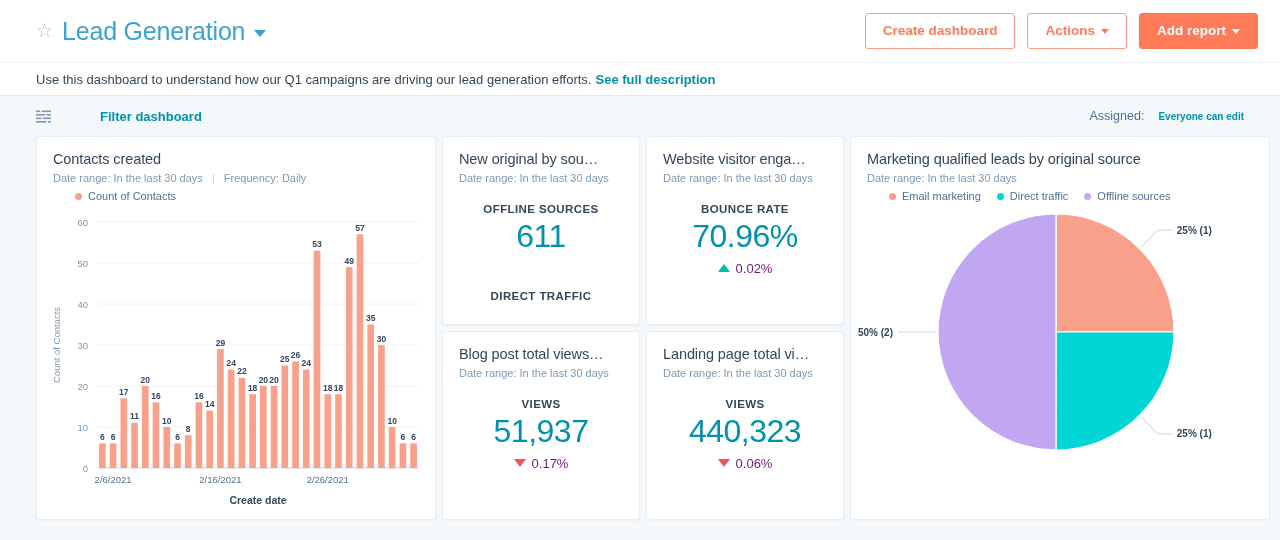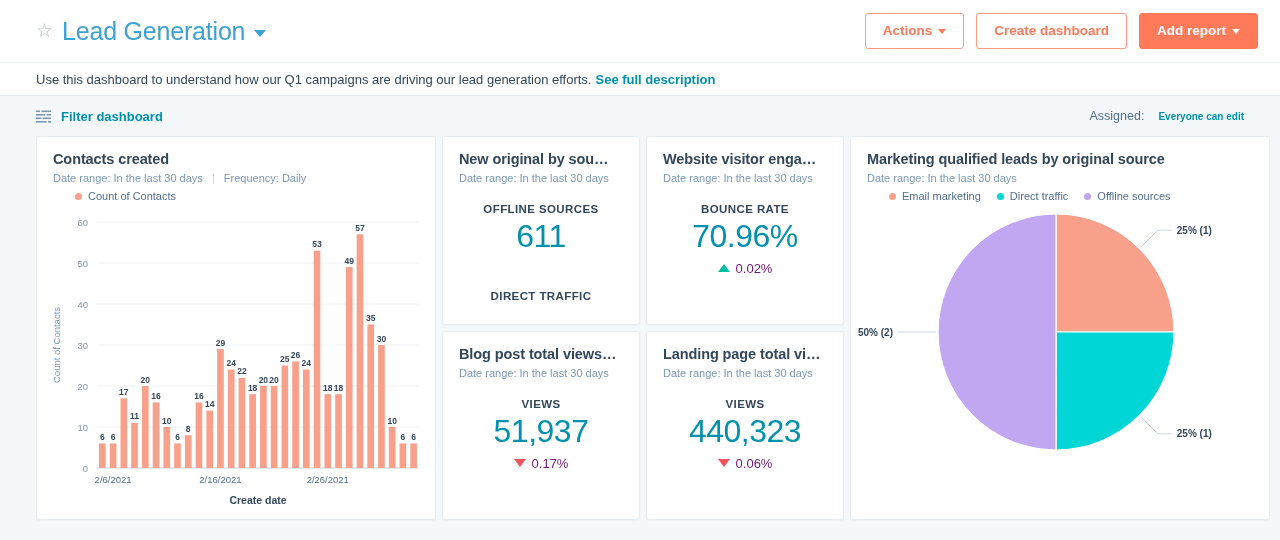--- a/index.html
+++ b/index.html
@@ -78,38 +78,38 @@
     background: #f5f8fa;
     height: 444px;
     padding: 0 36px;
     position: relative;
   }
   .filter-row {
     height: 40px; display: flex; align-items: center;
   }
   .filter-left { display: flex; align-items: center; gap: 10px; cursor: pointer; }
   .filter-icon { display: block; }
-  .filter-label { font-size: 13px; color: #0091ae; font-weight: 700; }
+  .filter-label { font-size: 13px; color: #0091ae; font-weight: 700; margin-left: 39px; }
   .filter-right { margin-left: auto; display: flex; align-items: center; gap: 14px; }
   .assigned-label { font-size: 12.5px; color: #516f90; }
   .assigned-value { font-size: 10px; color: #0091ae; font-weight: 700; cursor: pointer; }
 
   
   .grid {
     display: flex; gap: 6px; align-items: flex-start;
   }
   .card {
     background: #fff;
     border: 1px solid #e8edf2;
     border-radius: 3px;
     box-shadow: 0 1px 2px rgba(0,0,0,0.035);
   }
   .card-hd { padding: 14px 16px 0 16px; }
   .card-title {
-    font-size: 14.5px; color: #33475b; font-weight: 700;
+    font-size: 14.5px; color: #33475b; font-weight: 400;
     white-space: nowrap; overflow: hidden; text-overflow: ellipsis;
     letter-spacing: -0.1px;
   }
   .card-sub {
     font-size: 11px; color: #7c98b6; margin-top: 5px;
     white-space: nowrap; overflow: hidden;
   }
   .card-sub .sep { color: #cbd6e2; margin: 0 6px; }
   .legend { display: flex; gap: 16px; margin-top: 6px; padding-left: 22px; }
   .legend-item { display: flex; align-items: center; gap: 6px; }
@@ -154,25 +154,25 @@
 <body>
 
 <div class="topbar">
   <div class="title-wrap">
     <span class="star-icon">☆</span>
     <span class="dash-title">Lead Generation</span>
     <span class="caret-down"></span>
   </div>
   <div class="topbar-actions">
     <button class="btn btn-secondary">
+      <span>Create dashboard</span>
+    </button>
+    <button class="btn btn-secondary">
       <span>Actions</span>
       <span class="caret-sm"></span>
-    </button>
-    <button class="btn btn-secondary">
-      <span>Create dashboard</span>
     </button>
     <button class="btn btn-primary">
       <span>Add report</span>
       <span class="caret-sm"></span>
     </button>
   </div>
 </div>
 
 <div class="desc-bar">
   <span class="desc-text">Use this dashboard to understand how our Q1 campaigns are driving our lead generation efforts.</span>

